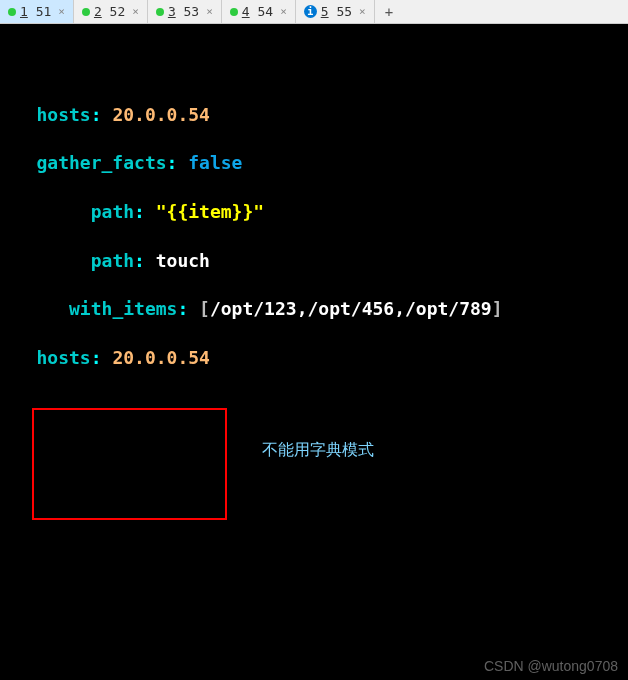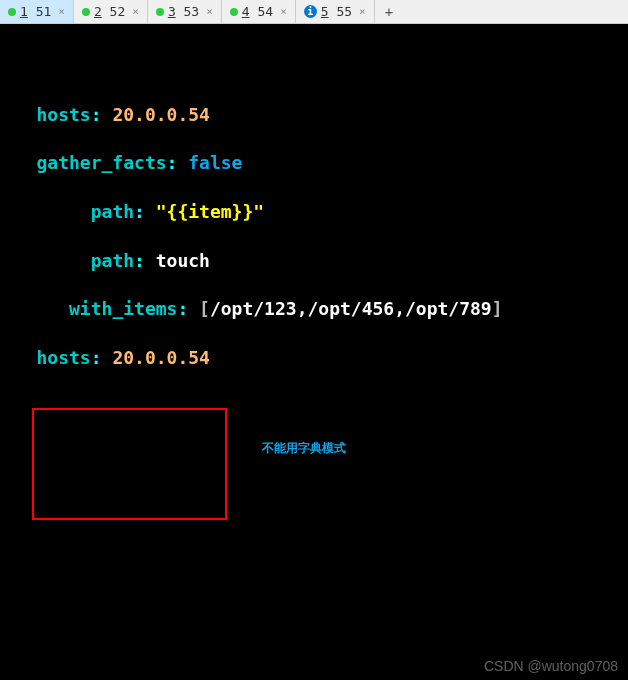--- a/index.html
+++ b/index.html
@@ -79,23 +79,23 @@
     .str { color: #ffff00; }
     .bracket { color: #bbbbbb; }
     .list-item { color: #ffffff; }
     .red-box {
       position: absolute;
       border: 2px solid #ff0000;
       pointer-events: none;
     }
     .annotation {
       position: absolute;
-      color: #0ea5e9;
-      font-size: 12px;
-      font-weight: bold;
+      color: #7dd3fc;
+      font-size: 16px;
+      font-weight: normal;
     }
     .watermark {
       position: absolute;
       bottom: 6px;
       right: 10px;
       color: #888;
       font-size: 14px;
       font-weight: normal;
       font-family: Arial, sans-serif;
       opacity: 0.7;

